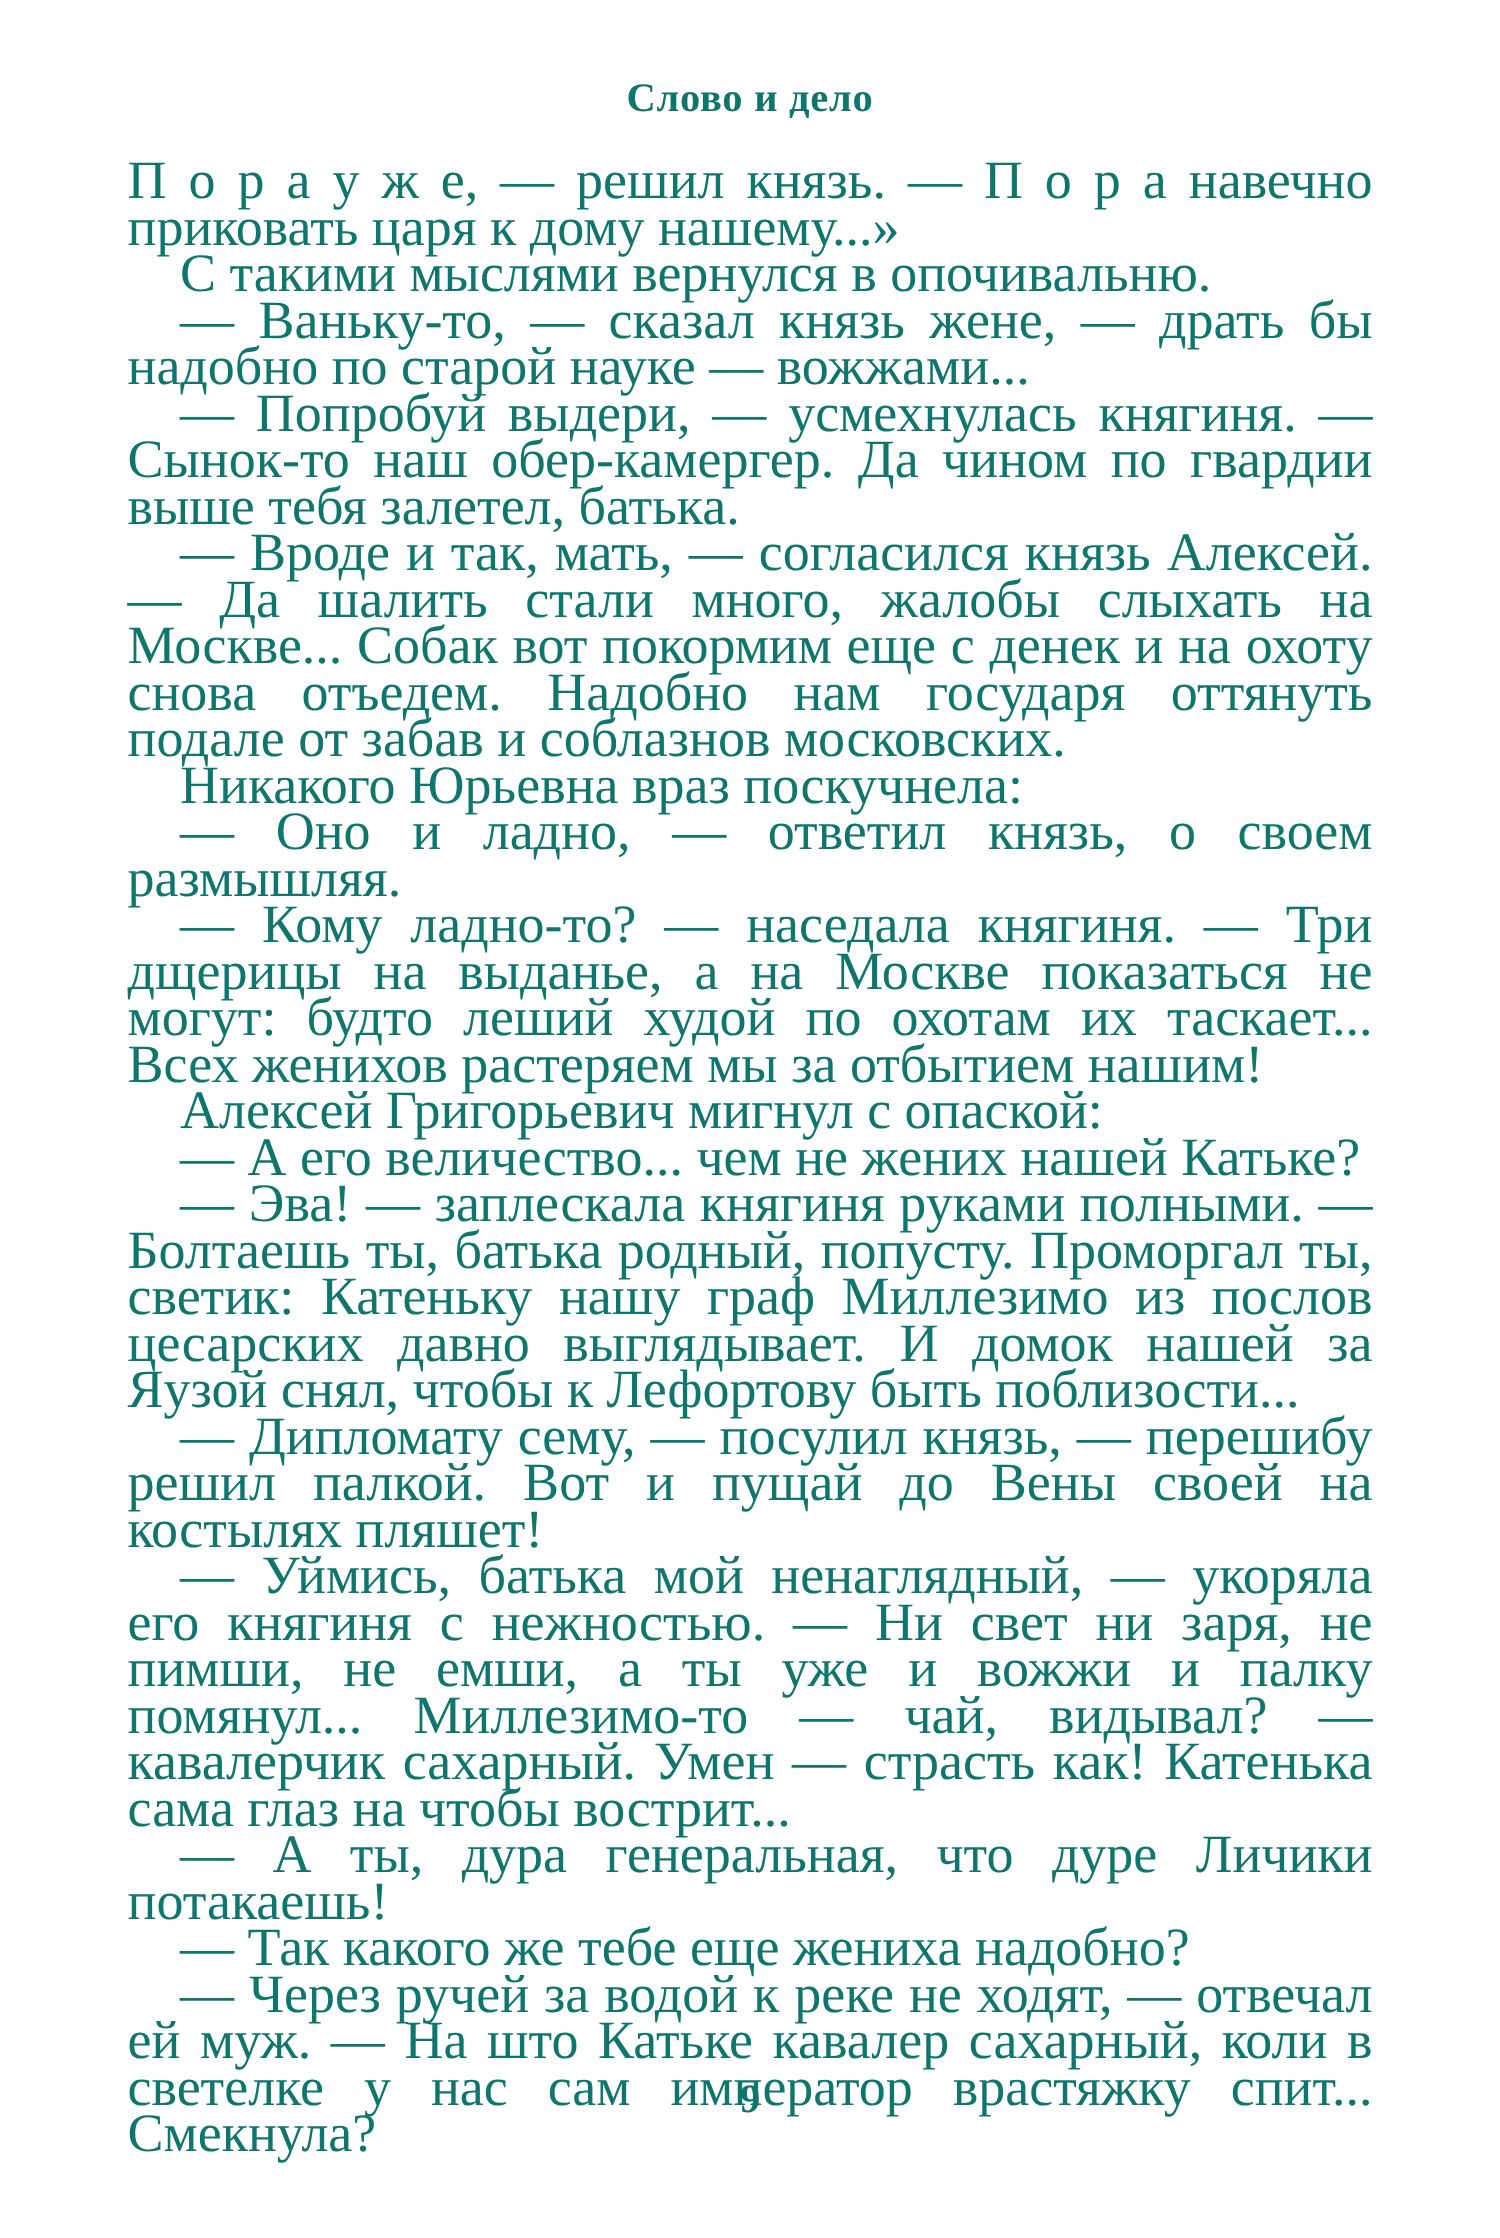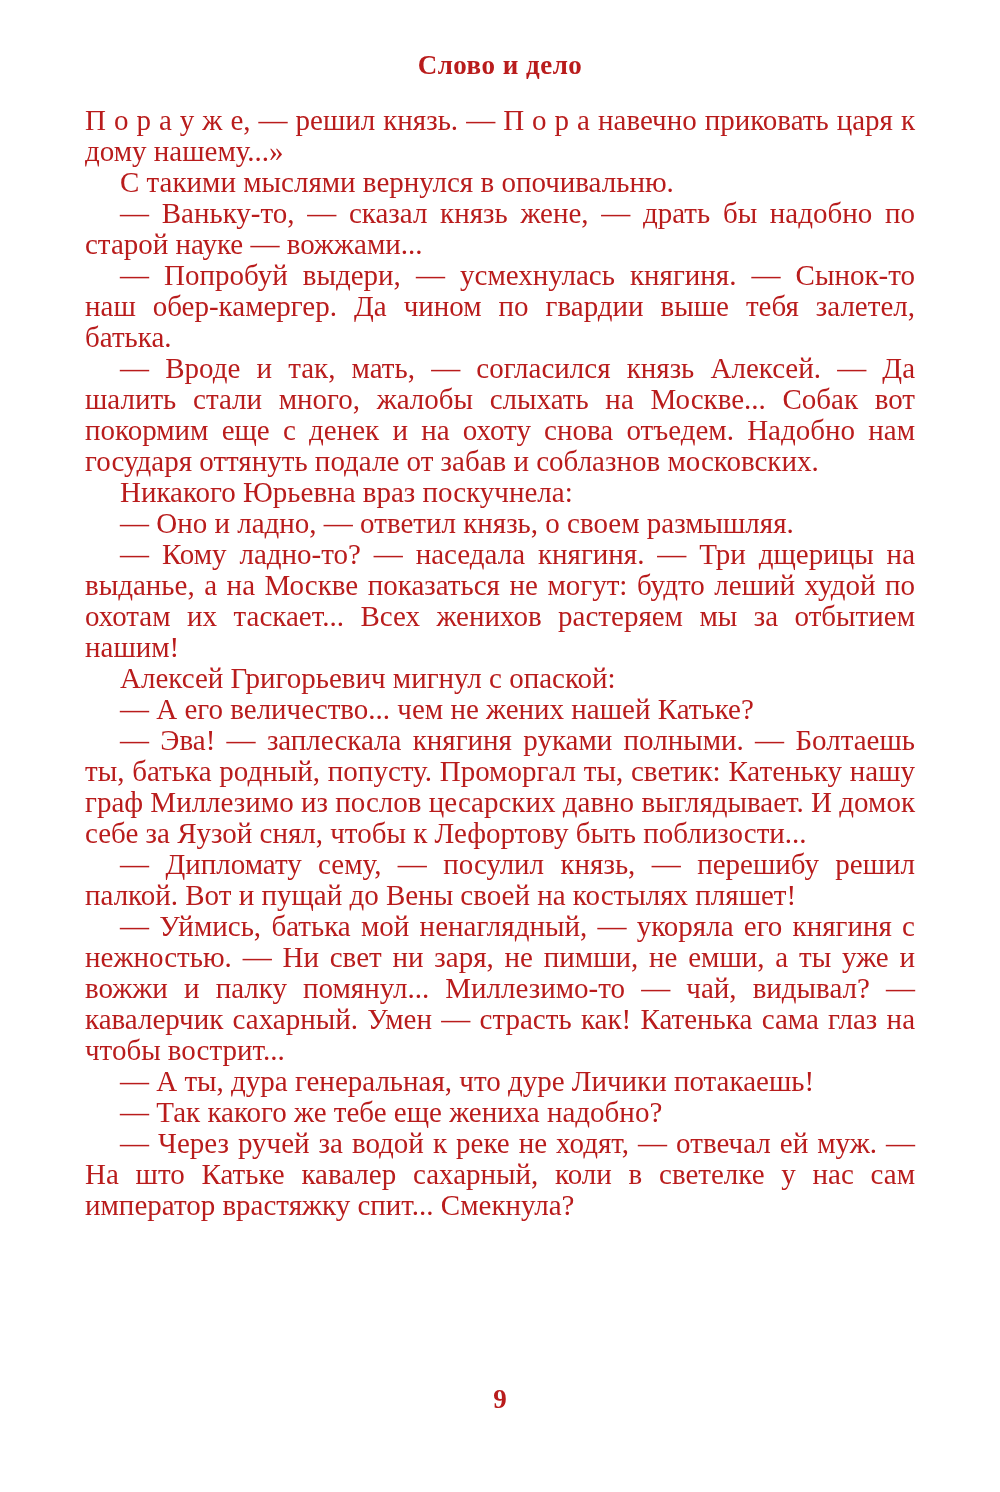--- a/index.html
+++ b/index.html
@@ -5,36 +5,36 @@
   html, body {
     margin: 0;
     padding: 0;
     background: #ffffff;
   }
   .page {
     position: relative;
     width: 1000px;
     height: 1492px;
     background: #ffffff;
-    color: #b91c1c;
+    color: #0f766e;
     font-family: "Liberation Serif", "DejaVu Serif", serif;
     overflow: hidden;
     box-sizing: border-box;
   }
   .running-title {
     padding-top: 50px;
     text-align: center;
     font-weight: 700;
     font-size: 27px;
     line-height: 30px;
     letter-spacing: 0.5px;
   }
   .body-text {
     margin: 25px 85px 0 85px;
-    font-size: 29px;
+    font-size: 36px;
     line-height: 31px;
     text-align: justify;
   }
   .para {
     text-indent: 35px;
   }
   .para.no-indent {
     text-indent: 0;
   }
   .page-number {
@@ -58,21 +58,21 @@
       <div class="para no-indent">П о р а  у ж е, — решил князь. — П о р а  навечно приковать царя к дому нашему...»</div>
       <div class="para">С такими мыслями вернулся в опочивальню.</div>
       <div class="para">— Ваньку-то, — сказал князь жене, — драть бы надобно по старой науке — вожжами...</div>
       <div class="para">— Попробуй выдери, — усмехнулась княгиня. — Сынок-то наш обер-камергер. Да чином по гвардии выше тебя залетел, батька.</div>
       <div class="para">— Вроде и так, мать, — согласился князь Алексей. — Да шалить стали много, жалобы слыхать на Москве... Собак вот покормим еще с денек и на охоту снова отъедем. Надобно нам государя оттянуть подале от забав и соблазнов московских.</div>
       <div class="para">Никакого Юрьевна враз поскучнела:</div>
       <div class="para">— Оно и ладно, — ответил князь, о своем размышляя.</div>
       <div class="para">— Кому ладно-то? — наседала княгиня. — Три дщерицы на выданье, а на Москве показаться не могут: будто леший худой по охотам их таскает... Всех женихов растеряем мы за отбытием нашим!</div>
       <div class="para">Алексей Григорьевич мигнул с опаской:</div>
       <div class="para">— А его величество... чем не жених нашей Катьке?</div>
-      <div class="para">— Эва! — заплескала княгиня руками полными. — Болтаешь ты, батька родный, попусту. Проморгал ты, светик: Катеньку нашу граф Миллезимо из послов цесарских давно выглядывает. И домок себе за Яузой снял, чтобы к Лефортову быть поблизости...</div>
+      <div class="para">— Эва! — заплескала княгиня руками полными. — Болтаешь ты, батька родный, попусту. Проморгал ты, светик: Катеньку нашу граф Миллезимо из послов цесарских давно выглядывает. И домок нашей за Яузой снял, чтобы к Лефортову быть поблизости...</div>
       <div class="para">— Дипломату сему, — посулил князь, — перешибу решил палкой. Вот и пущай до Вены своей на костылях пляшет!</div>
       <div class="para">— Уймись, батька мой ненаглядный, — укоряла его княгиня с нежностью. — Ни свет ни заря, не пимши, не емши, а ты уже и вожжи и палку помянул... Миллезимо-то — чай, видывал? — кавалерчик сахарный. Умен — страсть как! Катенька сама глаз на чтобы вострит...</div>
       <div class="para">— А ты, дура генеральная, что дуре Личики потакаешь!</div>
       <div class="para">— Так какого же тебе еще жениха надобно?</div>
       <div class="para">— Через ручей за водой к реке не ходят, — отвечал ей муж. — На што Катьке кавалер сахарный, коли в светелке у нас сам император врастяжку спит... Смекнула?</div>
     </div>
 
   <div class="page-number">9</div>
 </div>
 

